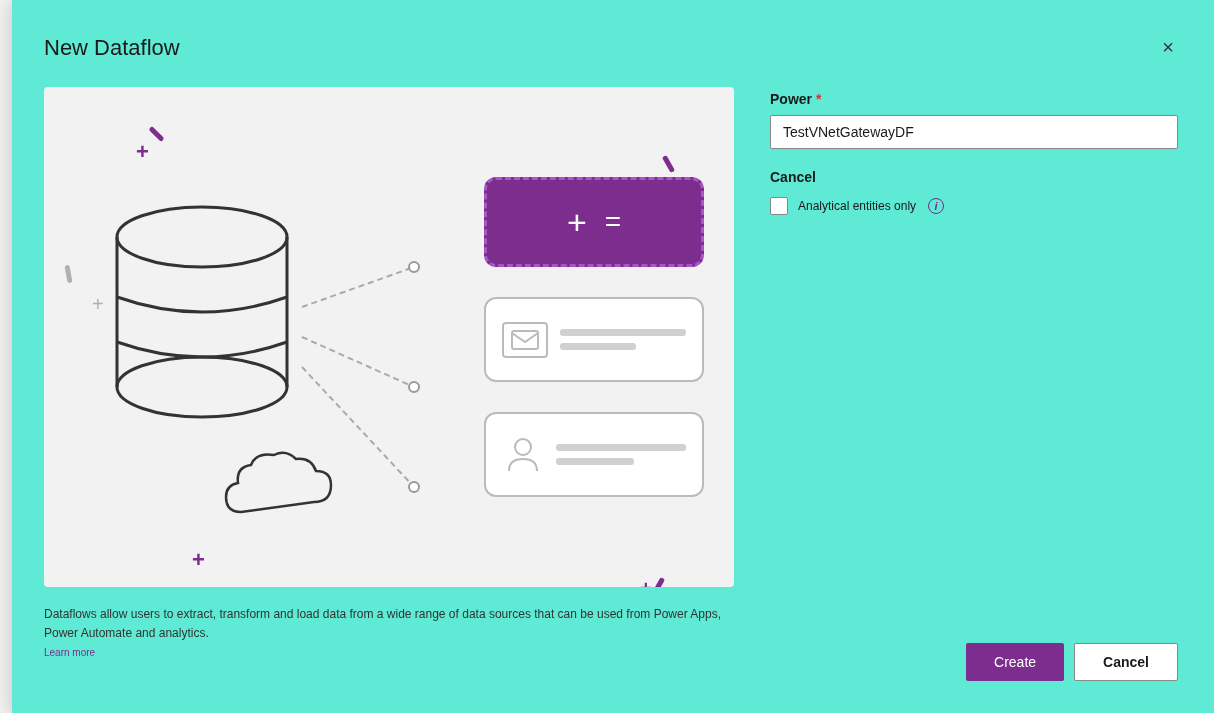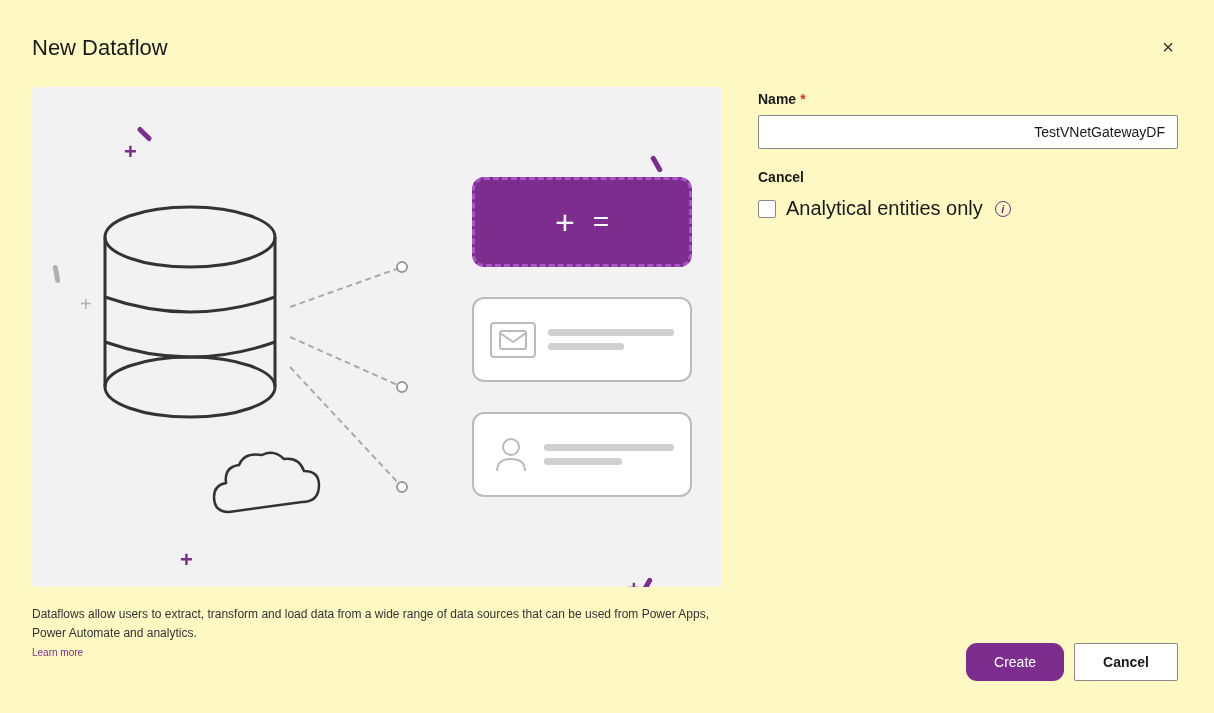--- a/index.html
+++ b/index.html
@@ -5,28 +5,29 @@
     * { box-sizing: border-box; margin: 0; padding: 0; }
     body {
       background: #f0f0f0;
       display: flex;
       justify-content: center;
       align-items: center;
       min-height: 100vh;
       font-family: 'Segoe UI', Tahoma, Geneva, Verdana, sans-serif;
     }
     .dialog {
-      background: #fef9c3;
+      background: #5eead4;
       width: 1214px;
       height: 713px;
       position: relative;
       display: flex;
       flex-direction: column;
       padding: 32px 36px 32px 32px;
       box-shadow: 0 2px 16px rgba(0,0,0,0.18);
+      margin-left: 12px;
     }
     .dialog-header {
       display: flex;
       justify-content: space-between;
       align-items: center;
       margin-bottom: 24px;
     }
     .dialog-title {
       font-size: 22px;
       font-weight: 400;
@@ -216,21 +217,20 @@
       margin-left: 4px;
     }
     .name-input {
       width: 100%;
       border: 1px solid #8a8886;
       border-radius: 2px;
       padding: 8px 12px;
       font-size: 14px;
       color: #1a1a1a;
       outline: none;
-      text-align: right;
     }
     .options-label {
       font-size: 14px;
       font-weight: 600;
       color: #1a1a1a;
       margin-top: 20px;
       margin-bottom: 12px;
     }
     .checkbox-row {
       display: flex;
@@ -240,21 +240,21 @@
     .checkbox-box {
       width: 18px;
       height: 18px;
       border: 1.5px solid #8a8886;
       background: #fff;
       border-radius: 2px;
       cursor: pointer;
       flex-shrink: 0;
     }
     .checkbox-label {
-      font-size: 20px;
+      font-size: 12px;
       color: #1a1a1a;
     }
     .info-icon {
       display: inline-flex;
       align-items: center;
       justify-content: center;
       width: 16px;
       height: 16px;
       border-radius: 50%;
       border: 1.5px solid #7c2d8e;
@@ -271,21 +271,21 @@
       display: flex;
       justify-content: flex-end;
       gap: 10px;
       margin-top: auto;
       padding-top: 20px;
     }
     .btn-create {
       background: #7c2d8e;
       color: #fff;
       border: none;
-      border-radius: 11px;
+      border-radius: 2px;
       padding: 10px 28px;
       font-size: 14px;
       cursor: pointer;
       font-weight: 500;
     }
     .btn-cancel {
       background: #fff;
       color: #1a1a1a;
       border: 1px solid #8a8886;
       border-radius: 2px;
@@ -391,21 +391,21 @@
           </div>
         </div>
       </div>
 
       <p class="description-text">Dataflows allow users to extract, transform and load data from a wide range of data sources that can be used from Power Apps, Power Automate and analytics.</p>
       <a class="learn-more-link">Learn more</a>
     </div>
 
     <div class="right-panel">
       <label class="field-label">
-        <span>Name</span><span class="required-star">*</span>
+        <span>Power</span><span class="required-star">*</span>
       </label>
       <input class="name-input" type="text" value="TestVNetGatewayDF" style="">
 
       <div class="options-label">Cancel</div>
       <div class="checkbox-row">
         <div class="checkbox-box"></div>
         <span class="checkbox-label">Analytical entities only</span>
         <span class="info-icon">i</span>
       </div>
 

